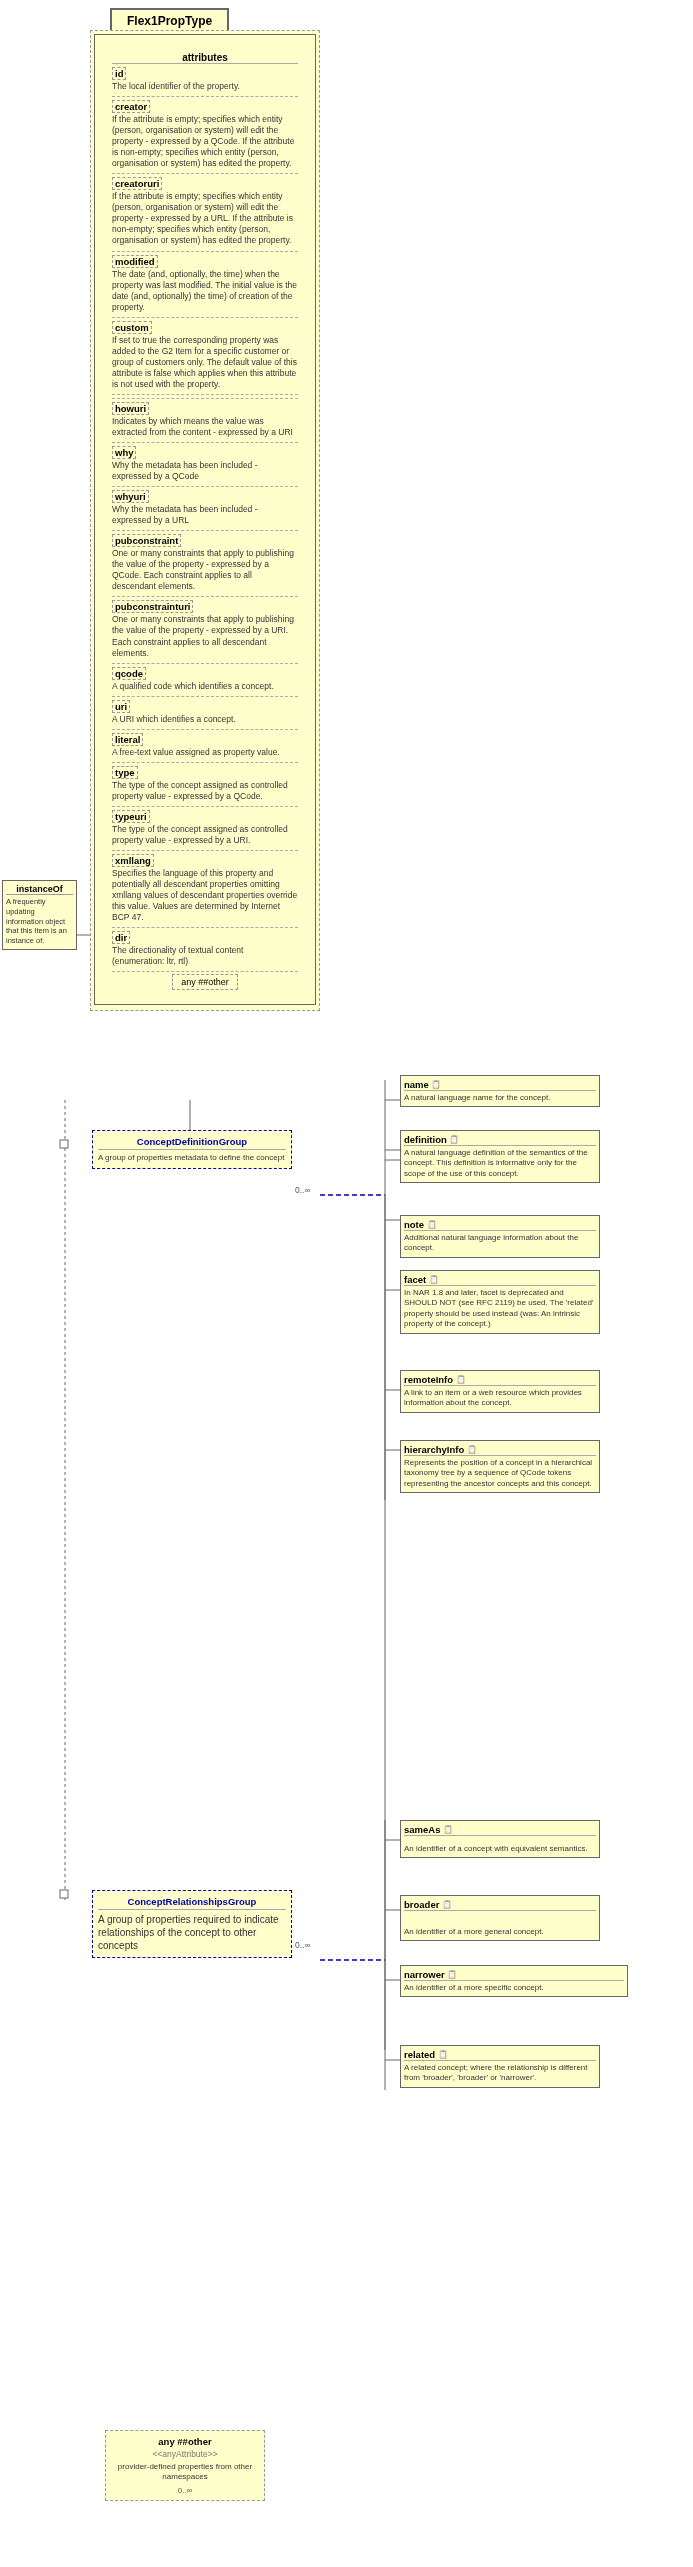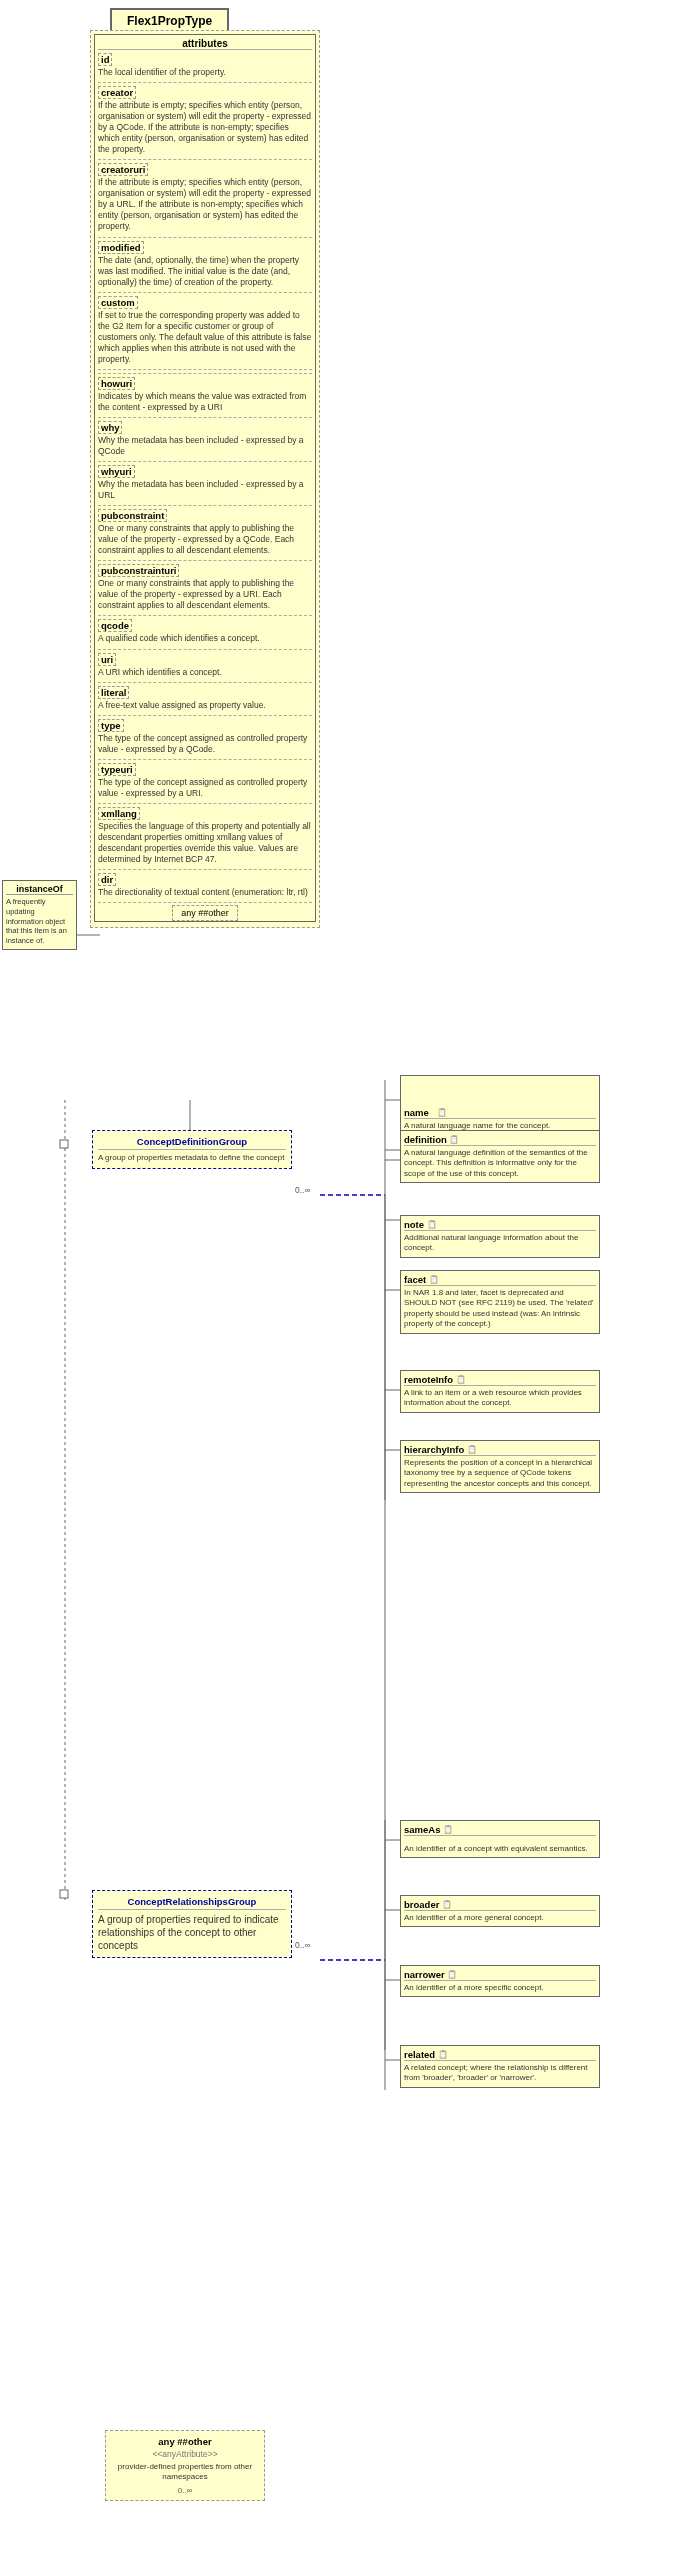--- a/index.html
+++ b/index.html
@@ -121,21 +121,21 @@
     <line x1="65" y1="1100" x2="65" y2="1900" stroke="#666" stroke-width="1" stroke-dasharray="3,3"></line>
 
     <rect x="60" y="1140" width="8" height="8" fill="white" stroke="#666" stroke-width="1"></rect>
     <rect x="60" y="1890" width="8" height="8" fill="white" stroke="#666" stroke-width="1"></rect>
   </svg>
 
   <div style="position:absolute; left:110px; top:8px; background:#ffffcc; border:2px solid #666; padding:4px 15px; font-weight:bold; font-size:12px;">Flex1PropType</div>
 
   <div style="position:absolute; left:90px; top:30px; width:230px; border:1.5px dashed #999; background:#ffffcc; padding:3px;">
 
-    <div style="border:1.5px solid #666; background:#ffffcc; padding:3px; margin-bottom:2px;">
+    <div style="border:1.5px solid #666; background:#ffffcc; padding:17px; margin-bottom:2px;">
       <div style="text-align:center; font-weight:bold; font-size:10px; border-bottom:1px solid #aaa; margin-bottom:3px;">attributes</div>
 
       <div class="field-block">
         <span class="field-name">id</span>
         <div class="field-desc">The local identifier of the property.</div>
       </div>
       <hr class="separator">
 
       <div class="field-block">
         <span class="field-name">creator</span>
@@ -248,21 +248,21 @@
   </div>
 
   <div style="position:absolute; left:92px; top:1130px; width:200px; border:1.5px dashed #00a; background:#ffffcc; padding:5px;">
     <div style="font-size:9.5px; font-weight:bold; color:#00a; text-align:center; margin-bottom:3px; border-bottom:1px solid #aaa; padding-bottom:2px;">ConceptDefinitionGroup</div>
     <div style="font-size:8px; color:#333; line-height:1.3;">A group of properties metadata to define the concept</div>
   </div>
 
   <div style="position:absolute; left:295px; top:1185px; font-size:8.5px; color:#555;">0..∞</div>
 
   <div style="position:absolute; left:400px; top:1075px; width:200px; border:1.5px solid #666; background:#ffffcc; padding:3px;">
-    <div style="font-weight:bold; font-size:9.5px; display:flex; align-items:center; gap:9px; border-bottom:1px solid #aaa; margin-bottom:2px;margin-top:28px;">
+    <div style="font-weight:bold; font-size:9.5px; display:flex; align-items:center; gap:3px; border-bottom:1px solid #aaa; margin-bottom:2px;">
       <span>name</span>
       <span style="font-size:8px; color:#555;">📋</span>
     </div>
     <div style="font-size:8px; color:#333; line-height:1.3;">A natural language name for the concept.</div>
   </div>
 
   <div style="position:absolute; left:400px; top:1130px; width:200px; border:1.5px solid #666; background:#ffffcc; padding:3px;">
     <div style="font-weight:bold; font-size:9.5px; display:flex; align-items:center; gap:3px; border-bottom:1px solid #aaa; margin-bottom:2px;">
       <span>definition</span>
       <span style="font-size:8px; color:#555;">📋</span>
@@ -311,28 +311,28 @@
 
   <div style="position:absolute; left:400px; top:1820px; width:200px; border:1.5px solid #666; background:#ffffcc; padding:3px;">
     <div style="font-weight:bold; font-size:9.5px; display:flex; align-items:center; gap:3px; border-bottom:1px solid #aaa; margin-bottom:8px;">
       <span>sameAs</span>
       <span style="font-size:8px; color:#555;">📋</span>
     </div>
     <div style="font-size:8px; color:#333; line-height:1.3;">An identifier of a concept with equivalent semantics.</div>
   </div>
 
   <div style="position:absolute; left:400px; top:1895px; width:200px; border:1.5px solid #666; background:#ffffcc; padding:3px;">
-    <div style="font-weight:bold; font-size:9.5px; display:flex; align-items:center; gap:3px; border-bottom:1px solid #aaa; margin-bottom:2px;">
+    <div style="font-weight:bold; font-size:9.5px; display:flex; align-items:center; gap:3px; border-bottom:1px solid #aaa; margin-bottom:16px;">
       <span>broader</span>
       <span style="font-size:8px; color:#555;">📋</span>
     </div>
     <div style="font-size:8px; color:#333; line-height:1.3;">An identifier of a more general concept.</div>
   </div>
 
-  <div style="position:absolute; left:400px; top:1965px; width:200px; border:1.5px solid #666; background:#ffffcc; padding:3px;">
+  <div style="position:absolute; left:400px; top:1965px; width:228px; border:1.5px solid #666; background:#ffffcc; padding:3px;">
     <div style="font-weight:bold; font-size:9.5px; display:flex; align-items:center; gap:3px; border-bottom:1px solid #aaa; margin-bottom:2px;">
       <span>narrower</span>
       <span style="font-size:8px; color:#555;">📋</span>
     </div>
     <div style="font-size:8px; color:#333; line-height:1.3;">An identifier of a more specific concept.</div>
   </div>
 
   <div style="position:absolute; left:400px; top:2045px; width:200px; border:1.5px solid #666; background:#ffffcc; padding:3px;">
     <div style="font-weight:bold; font-size:9.5px; display:flex; align-items:center; gap:3px; border-bottom:1px solid #aaa; margin-bottom:2px;">
       <span>related</span>

